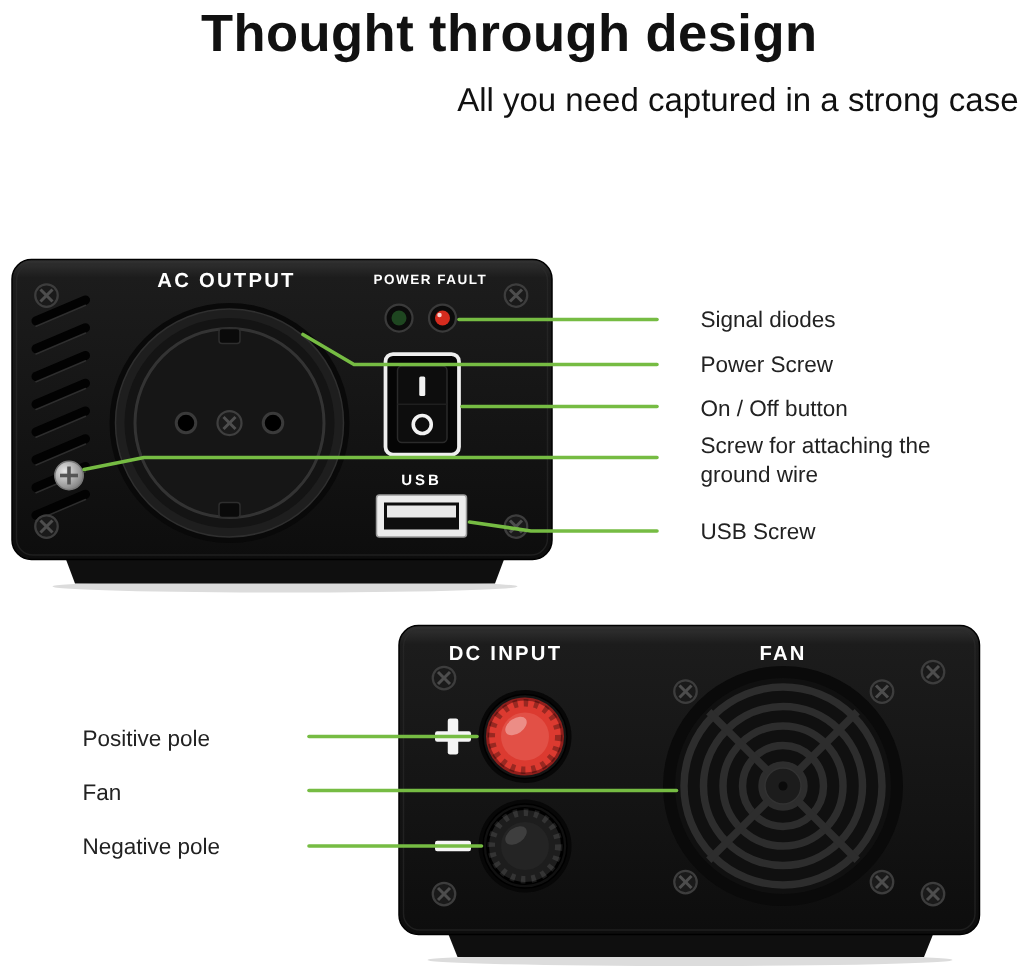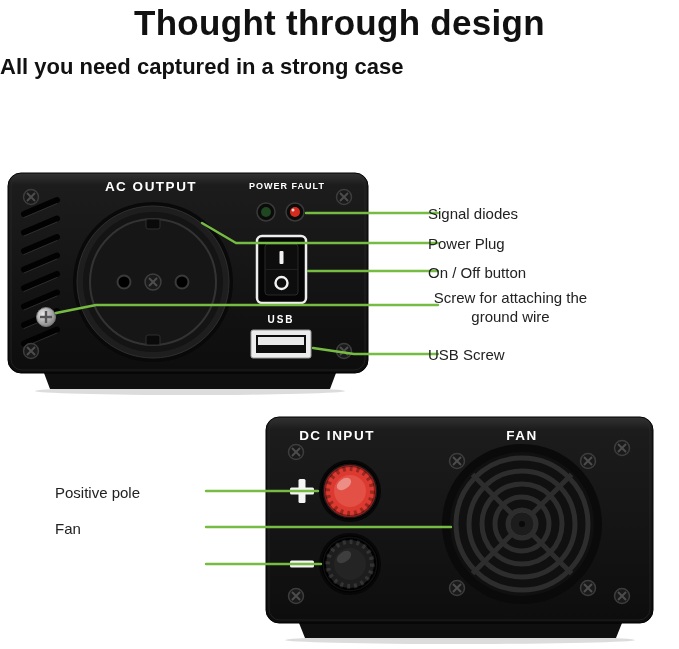--- a/index.html
+++ b/index.html
@@ -7,41 +7,41 @@
   body { font-family:"Liberation Sans", sans-serif; }
   .page { position:relative; width:679px; height:649px; background:#fff; overflow:hidden; }
 
   .title {
     position:absolute; top:3px; left:0; width:100%;
     text-align:center; font-size:35px; font-weight:800; color:#111;
     letter-spacing:.3px;
   }
   .subtitle {
     position:absolute; top:54px; left:0; width:100%;
-    text-align:left; font-size:22px; font-weight:700; color:#111;
+    text-align:right; font-size:22px; font-weight:400; color:#111;
   }
 
   svg.diagram { position:absolute; left:0; top:0; }
   svg text { font-family:"Liberation Sans", sans-serif; }
   .device-label { fill:#fff; font-weight:bold; }
 
   .leader {
     stroke: var(--accent_green, #76BC43);
     stroke-width: 2.4;
     fill:none;
     stroke-linejoin:round;
     stroke-linecap:round;
   }
   .diode-red  { fill: var(--diode_red, #D52B1E); }
   .term-red   { fill: var(--terminal_red, #DC3A30); }
 
   .callout-label {
     position:absolute; font-size:15px; color:#222; line-height:19px;
   }
-  .rc { left:428px;text-align:center; }
+  .rc { left:467px; }
   .lc { left:55px; width:142px; text-align:left; }
 </style>
 </head>
 <body>
 
 <div class="page">
 
   <div class="title">Thought through design</div>
   <div class="subtitle">All you need captured in a strong case</div>
 
@@ -220,21 +220,22 @@
       <path class="leader" d="M 308 271 L 438 271"></path>
       <path class="leader" d="M 56 313 L 96 305 L 438 305"></path>
       <path class="leader" d="M 313 348 L 354 354 L 438 354"></path>
       <path class="leader" d="M 206 491 L 318 491"></path>
       <path class="leader" d="M 206 527 L 451 527"></path>
       <path class="leader" d="M 206 564 L 321 564"></path>
     </g>
   </svg>
 
   <div class="callout-label rc" style="top:204px">Signal diodes</div>
-  <div class="callout-label rc" style="top:234px">Power Plug</div>
+  <div class="callout-label rc" style="top:234px">Power Screw</div>
   <div class="callout-label rc" style="top:263px">On / Off button</div>
   <div class="callout-label rc" style="top:288px; width:165px">Screw for attaching the ground wire</div>
   <div class="callout-label rc" style="top:345px">USB Screw</div>
 
   <div class="callout-label lc" style="top:483px">Positive pole</div>
   <div class="callout-label lc" style="top:519px">Fan</div>
+  <div class="callout-label lc" style="top:555px">Negative pole</div>
 
 </div>
 
 </body></html>

